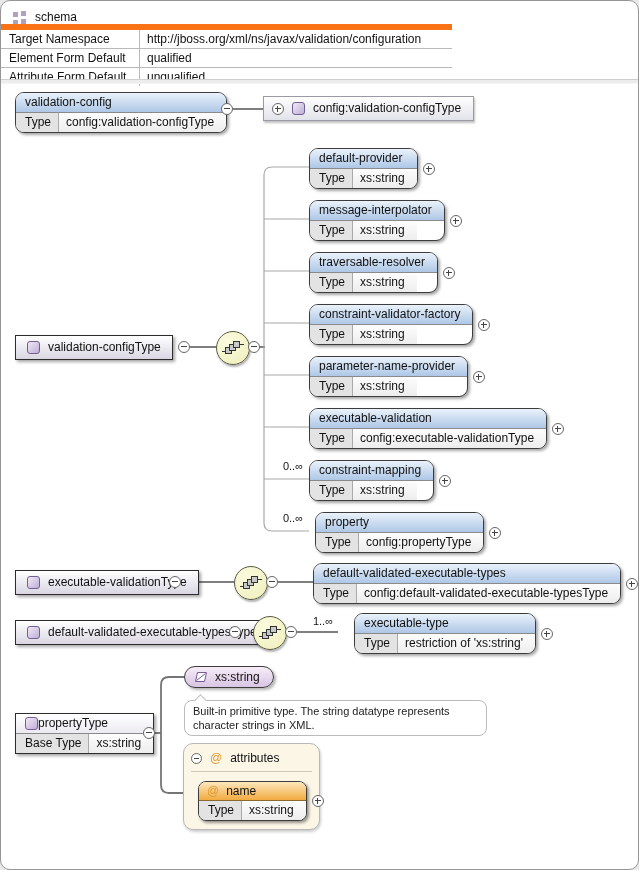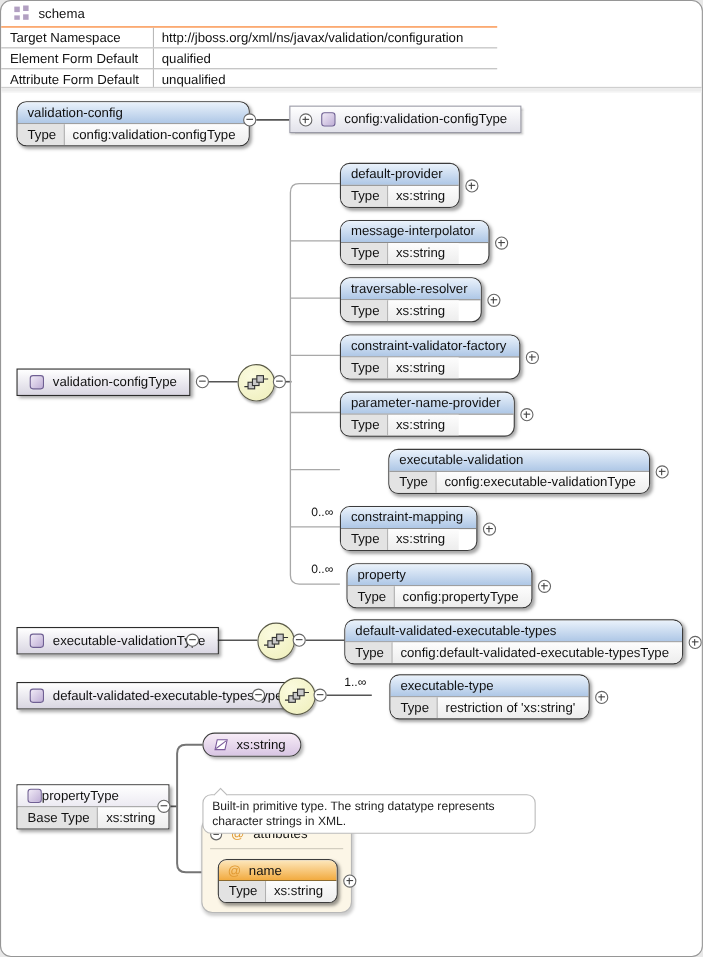--- a/index.html
+++ b/index.html
@@ -1,20 +1,20 @@
 <!DOCTYPE html>
 <html><head>
 <meta charset="utf-8">
 <style>
   html,body{margin:0;padding:0;background:#e8e8e8;font-family:"Liberation Sans",sans-serif;}
   .page{position:relative;width:639px;height:870px;background:#fff;border:1px solid #969696;
         border-radius:10px;overflow:hidden;box-sizing:border-box;font-size:12px;color:#111;}
   
   .hdrtable{position:absolute;left:0;top:4px;width:451px;}
-  .hdr-title{height:19px;display:flex;align-items:flex-start;gap:9px;padding-left:12px;border-bottom:1px solid #f97316;}
+  .hdr-title{height:19px;display:flex;align-items:flex-end;gap:9px;padding-left:12px;border-bottom:6px solid #f97316;}
   .schic{width:13px;height:13px;flex:0 0 13px;
      background-image:linear-gradient(#b2a0c2,#b2a0c2),linear-gradient(#b2a0c2,#b2a0c2),
                       linear-gradient(#b2a0c2,#b2a0c2),linear-gradient(#b2a0c2,#b2a0c2);
      background-size:5px 5px;background-position:0 1px,8px 0,0 9px,8px 8px;background-repeat:no-repeat;}
   .hdr-row{display:flex;height:18px;border-bottom:1px solid #b9b9b9;align-items:stretch;}
   .hdr-row:last-child{border-bottom:none;}
   .hdr-row .lbl{width:130px;flex:0 0 130px;padding-left:8px;border-right:1px solid #b9b9b9;display:flex;align-items:center;}
   .hdr-row .val{padding-left:7px;display:flex;align-items:center;white-space:nowrap;}
   .fullsep{position:absolute;left:0;top:78px;width:100%;height:3px;border-top:1px solid #cfcfcf;border-bottom:1px solid #f5f5f5;background:#ededed;}
   
@@ -45,21 +45,21 @@
   .seq{position:absolute;width:32px;height:32px;border:1px solid #5a5a46;border-radius:50%;z-index:2;
        background:radial-gradient(circle at 35% 30%,#fbfbdf,#eeeeba);
        box-shadow:1px 2px 2px rgba(0,0,0,0.3);display:flex;align-items:center;justify-content:center;}
   .occ{position:absolute;z-index:2;font-size:11px;text-align:right;}
   
   .pill{border:1px solid #3c3c3c;border-radius:11px;background:linear-gradient(#f7ecf7,#d8c5e3);
         padding:3px 13px 3px 9px;display:flex;align-items:center;gap:7px;
         box-shadow:2px 2px 3px rgba(0,0,0,0.3);line-height:14px;}
   
   .callout{position:absolute;left:183px;top:699px;width:285px;border:1px solid #bbb;border-radius:8px;
-        background:#fff;padding:3px 8px;font-size:11px;line-height:14px;color:#222;z-index:2;white-space:normal;margin-top:22px;}
+        background:#fff;padding:3px 8px;font-size:11px;line-height:14px;color:#222;z-index:2;white-space:normal;}
   .callout::before{content:"";position:absolute;top:-5px;left:11px;width:8px;height:8px;background:#fff;
         border-left:1px solid #bbb;border-top:1px solid #bbb;transform:rotate(45deg);}
   
   .attrbox{position:absolute;left:182px;top:742px;width:137px;height:87px;background:#fcf6e7;
         border:1px solid #b8b8b8;border-radius:10px;box-shadow:1px 2px 3px rgba(0,0,0,0.2);z-index:1;box-sizing:border-box;}
   .attrhd{display:flex;align-items:center;gap:8px;margin:7px 7px 0 7px;padding-bottom:6px;border-bottom:1px solid #cfcabc;}
   .at{color:#e09a33;font-size:12px;}
   .attrelem{border:1px solid #3c3c3c;border-radius:8px;overflow:hidden;background:#fff;
         box-shadow:2px 2px 3px rgba(0,0,0,0.4);}
   .attrelem .hd{background:linear-gradient(#fde7bc,#f2ab40);padding:2px 12px 2px 8px;border-bottom:1px solid #8a6a30;
@@ -194,21 +194,21 @@
   <div class="node" style="left:308px;top:355px;">
     <div class="elem">
       <div class="hd">parameter-name-provider</div>
       <div class="trow">
           <span class="k">Type</span>
           <span class="v">xs:string</span>
         </div>
     </div>
     <span class="circ pc inlinec"></span>
   </div>
-  <div class="node" style="left:308px;top:407px;margin-left:44px;">
+  <div class="node" style="left:308px;top:407px;">
     <div class="elem">
       <div class="hd">executable-validation</div>
       <div class="trow">
           <span class="k">Type</span>
           <span class="v">config:executable-validationType</span>
         </div>
     </div>
     <span class="circ pc inlinec"></span>
   </div>
   <div class="occ" style="left:240px;top:459px;width:62px;">0..∞</div>

